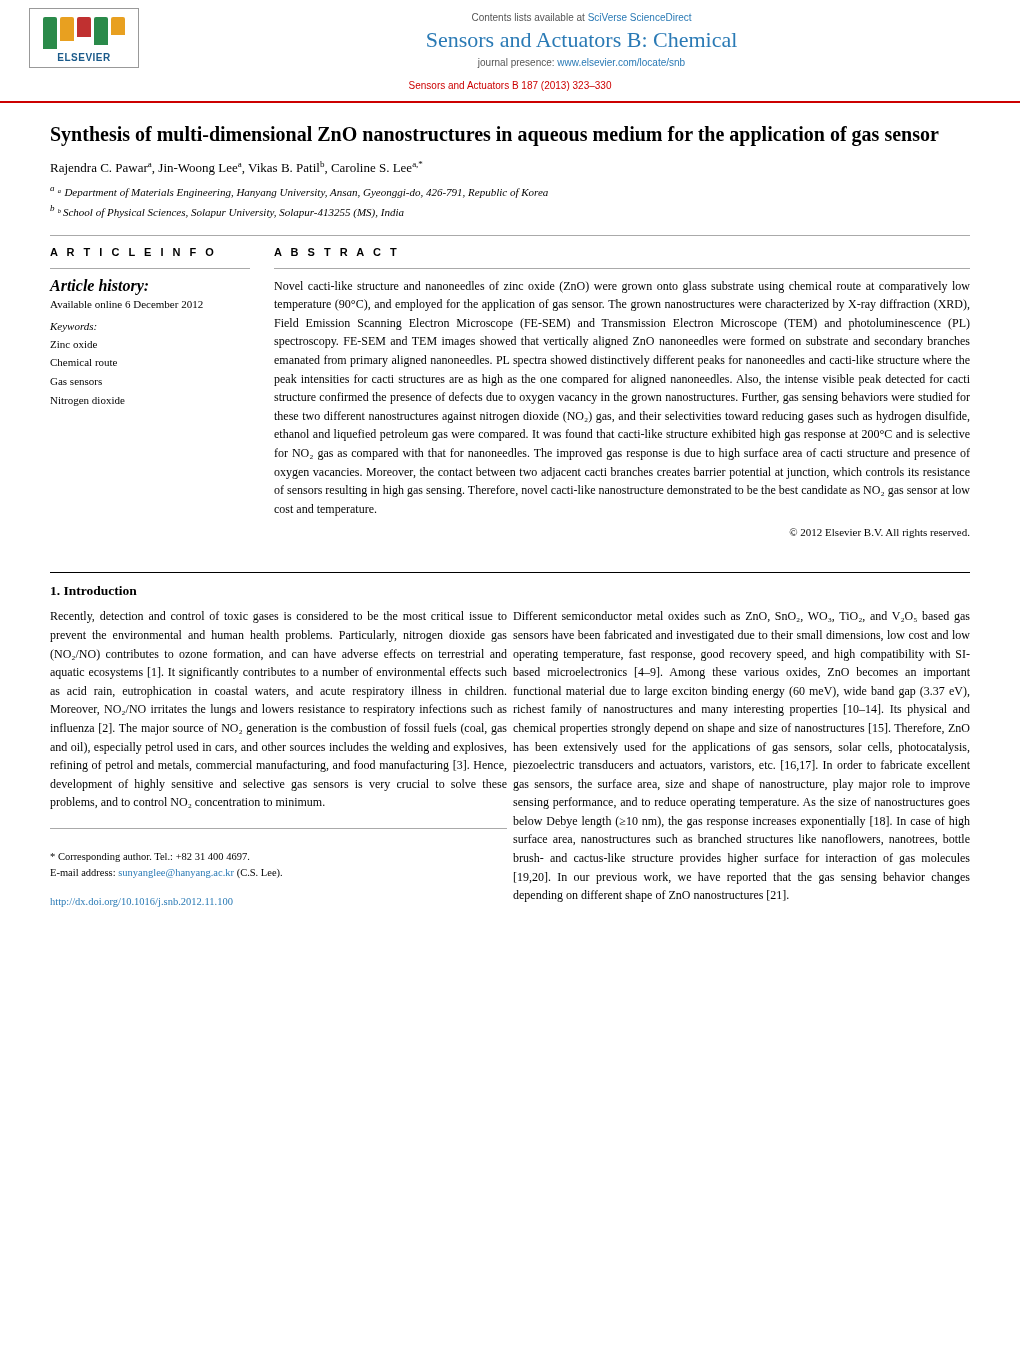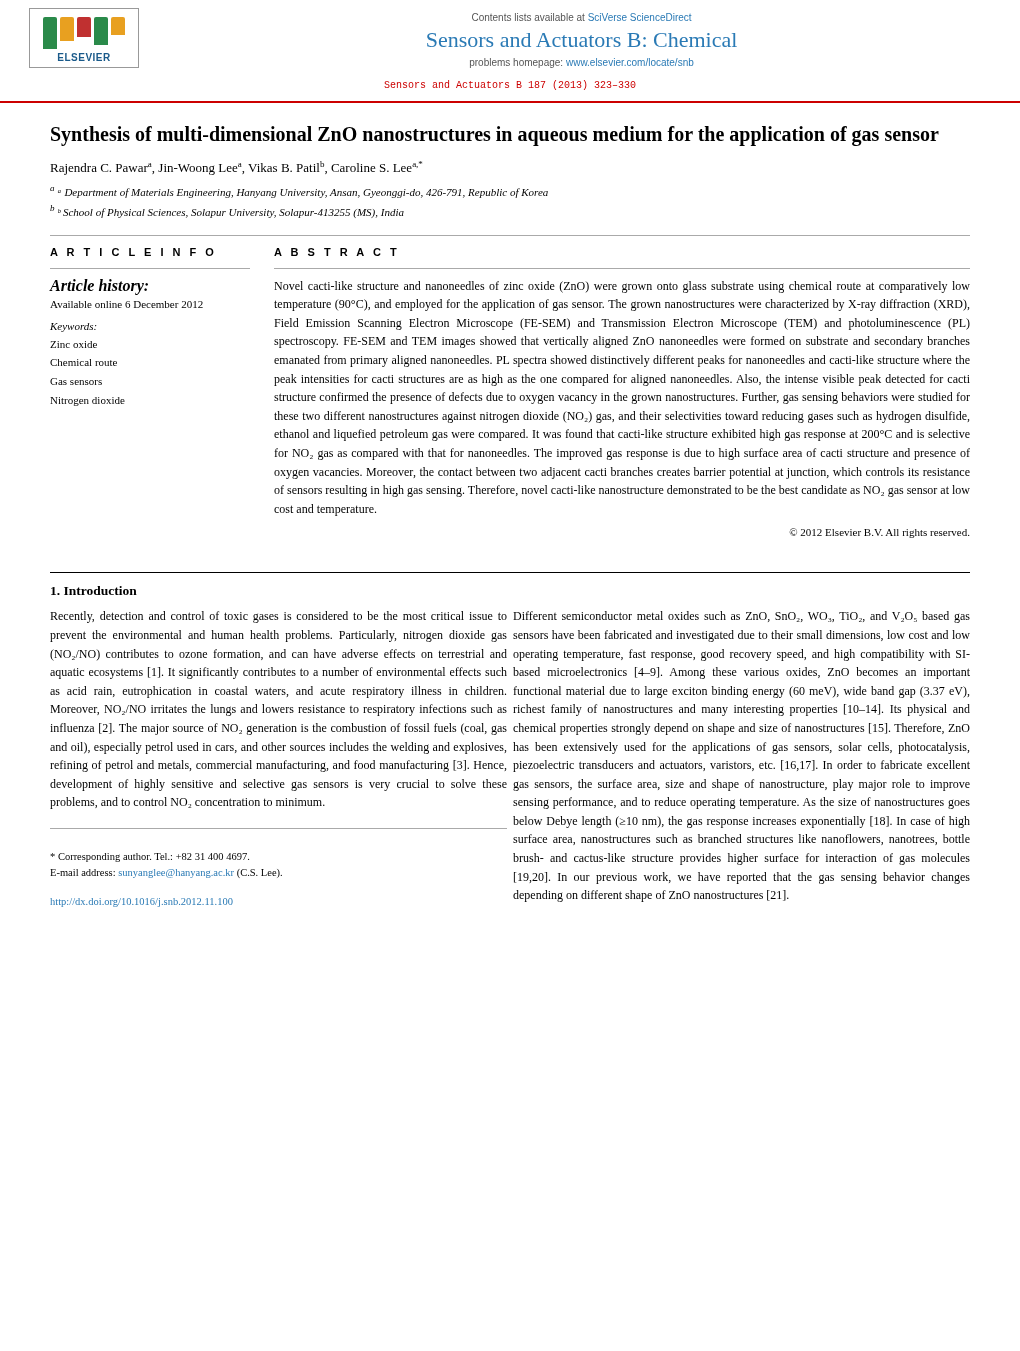--- a/index.html
+++ b/index.html
@@ -324,28 +324,28 @@
         </div>
       </div>
 
       <div class="header-center">
         <div class="sciverse-line">
           <span>Contents lists available at</span>
           <span class="sciverse-link" style="cursor:pointer;">SciVerse ScienceDirect</span>
         </div>
         <div class="journal-title">Sensors and Actuators B: Chemical</div>
         <div class="homepage-line">
-          <span>problems homepage:</span>
+          <span>journal presence:</span>
           <span class="homepage-link" style="cursor:pointer;">www.elsevier.com/locate/snb</span>
         </div>
       </div>
 
     </div>
 
-    <div style="text-align:center; font-size:10px; color:#c00; font-family:Liberation Mono, monospace; padding:2px 0 4px 0;">Sensors and Actuators B 187 (2013) 323–330</div>
+    <div style="text-align:center; font-size:10px; color:#c00; font-family:Liberation Sans, sans-serif; padding:2px 0 4px 0;">Sensors and Actuators B 187 (2013) 323–330</div>
   </div>
 
   <div class="article-body">
 
     <div class="article-title">Synthesis of multi-dimensional ZnO nanostructures in aqueous medium for the application of gas sensor</div>
 
     <div class="authors">
       Rajendra C. Pawar<span class="author-sup">a</span>, Jin-Woong Lee<span class="author-sup">a</span>, Vikas B. Patil<span class="author-sup">b</span>, Caroline S. Lee<span class="author-sup">a,*</span>
     </div>
 

